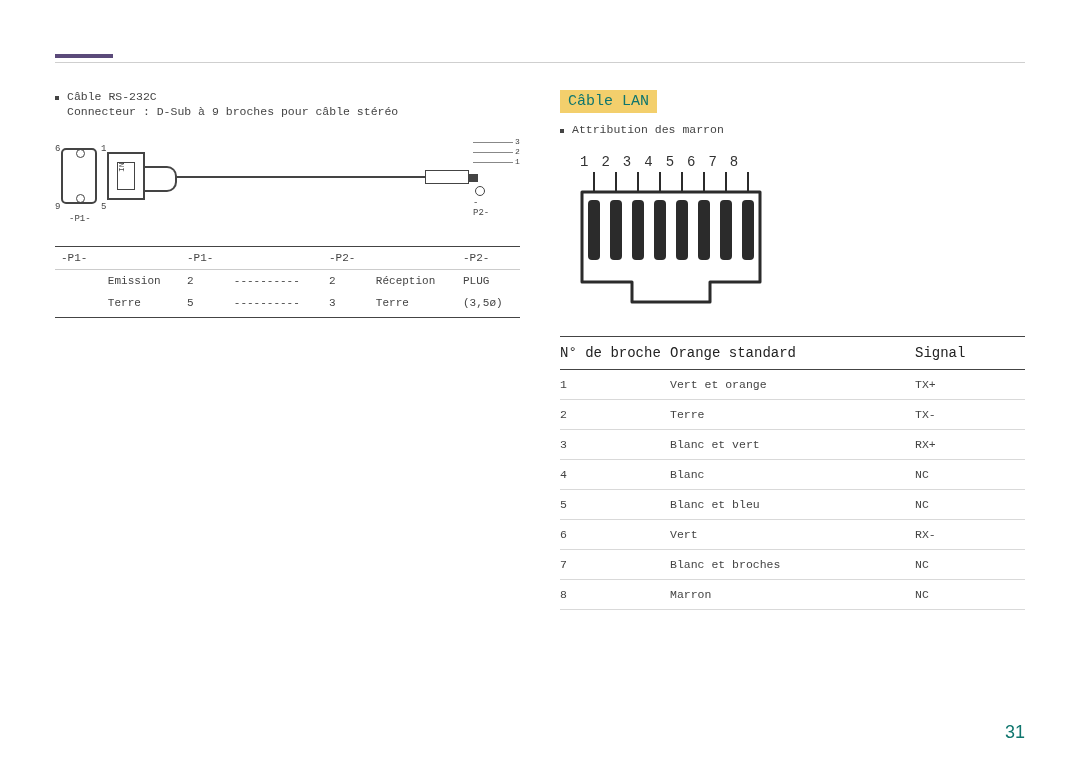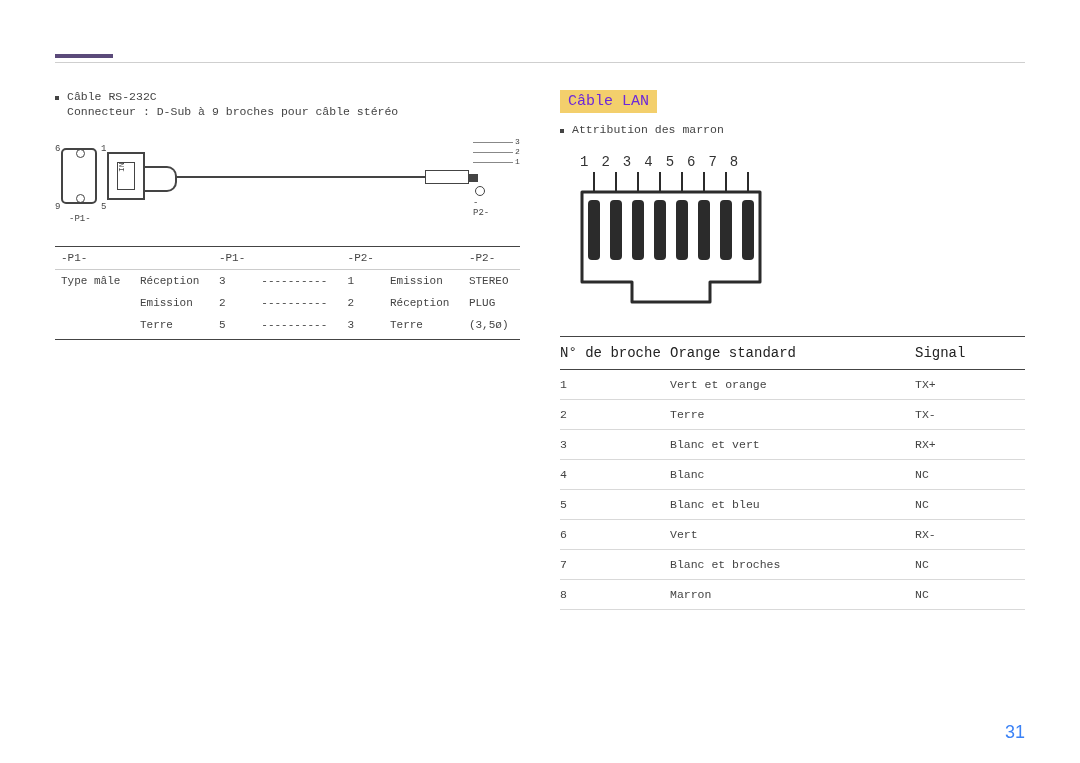--- a/index.html
+++ b/index.html
@@ -51,21 +51,21 @@
   }
   .sub-line {
     font-size: 11.5px;
     color: #444;
     margin-left: 12px;
     margin-bottom: 16px;
   }
   h3.section {
     display: inline-block;
     background: #f3cf6c;
-    color: #6d28d9;
+    color: #0f766e;
     font-size: 15px;
     font-weight: 500;
     padding: 3px 8px;
     margin-bottom: 10px;
   }
   
   .rs232-diagram {
     position: relative;
     width: 430px;
     height: 100px;
@@ -182,21 +182,21 @@
   }
   .lan-row .c1 { width:110px; }
   .lan-row .c2 { flex:1; }
   .lan-row .c3 { width:110px; }
 
   .page-num {
     position:absolute;
     right:55px;
     bottom:20px;
     font-size:18px;
-    color:#3b82f6;
+    color:#0f766e;
   }
 </style>
 </head>
 <body>
 
 <div class="top-accent"></div>
 <div class="top-rule"></div>
 
 <div class="columns">
 
@@ -236,29 +236,20 @@
     <table class="pin-table">
       <tbody>
           <tr class="hdr">
         <td>-P1-</td>
         <td></td>
         <td>-P1-</td>
         <td></td>
         <td>-P2-</td>
         <td></td>
         <td>-P2-</td>
-      </tr>
-      <tr>
-        <td>Type mâle</td>
-        <td>Réception</td>
-        <td>3</td>
-        <td class="dash">----------</td>
-        <td>1</td>
-        <td>Emission</td>
-        <td>STEREO</td>
       </tr>
       <tr>
         <td></td>
         <td>Emission</td>
         <td>2</td>
         <td class="dash">----------</td>
         <td>2</td>
         <td>Réception</td>
         <td>PLUG</td>
       </tr>

